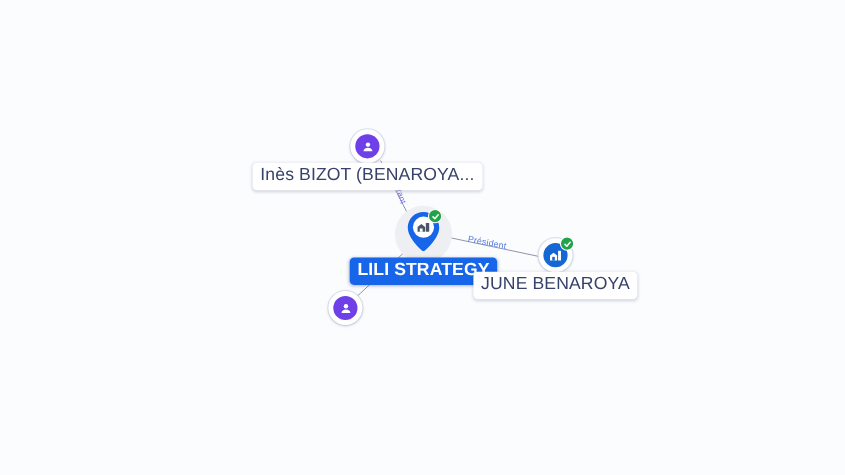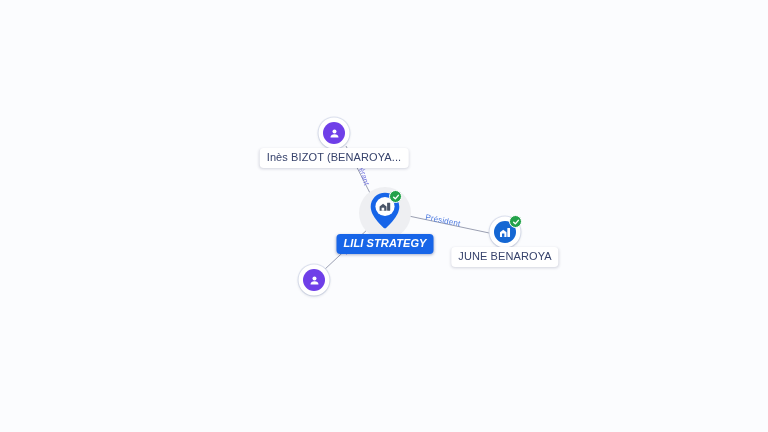--- a/index.html
+++ b/index.html
@@ -113,21 +113,21 @@
     justify-content: center;
     box-sizing: border-box;
   }
   .badge-check svg { display: block; }
 
   
   .node-label {
     position: absolute;
     transform: translate(-50%, 0);
     white-space: nowrap;
-    font-size: 11px;
+    font-size: 16px;
     line-height: 1;
     padding: 4px 7px 5px 7px;
     border-radius: 4px;
     background: #ffffff;
     color: #36426b;
     box-shadow: 0 1px 3px rgba(20, 30, 70, 0.18);
     letter-spacing: 0.1px;
   }
   .node-label.selected {
     background: #1765e8;
@@ -210,21 +210,21 @@
           <rect x="14.6" y="17.6" width="2.6" height="3.0" fill="#ffffff"></rect>
         </g>
       </svg>
     </div>
     <div class="badge-check" style="left:30px; top:3px;">
       <svg width="8" height="8" viewBox="0 0 24 24" fill="none" stroke="#ffffff" stroke-width="4.2" stroke-linecap="round" stroke-linejoin="round">
         <path d="M5 12.5 L10 17.5 L19 7"></path>
       </svg>
     </div>
   </div>
-  <div class="node-label selected" style="left:385px; top:234px;font-style:italic;">LILI STRATEGY</div>
+  <div class="node-label selected" style="left:385px; top:234px;">LILI STRATEGY</div>
 
   <div class="node" style="left:505px; top:232px; width:34px; height:34px;">
     <div class="halo" style="width:31px; height:31px;"></div>
     <div class="company-disc">
       <svg width="14" height="14" viewBox="0 0 24 24" fill="#ffffff">
         <path d="M3.4 20.4v-8.0l5.6-4.4 5.5 4.4v8.0z"></path>
         <rect x="16.0" y="5.0" width="4.6" height="15.4" rx="0.6"></rect>
         <rect x="6.9" y="14.6" width="4.0" height="5.8" fill="#1567d3"></rect>
       </svg>
     </div>

